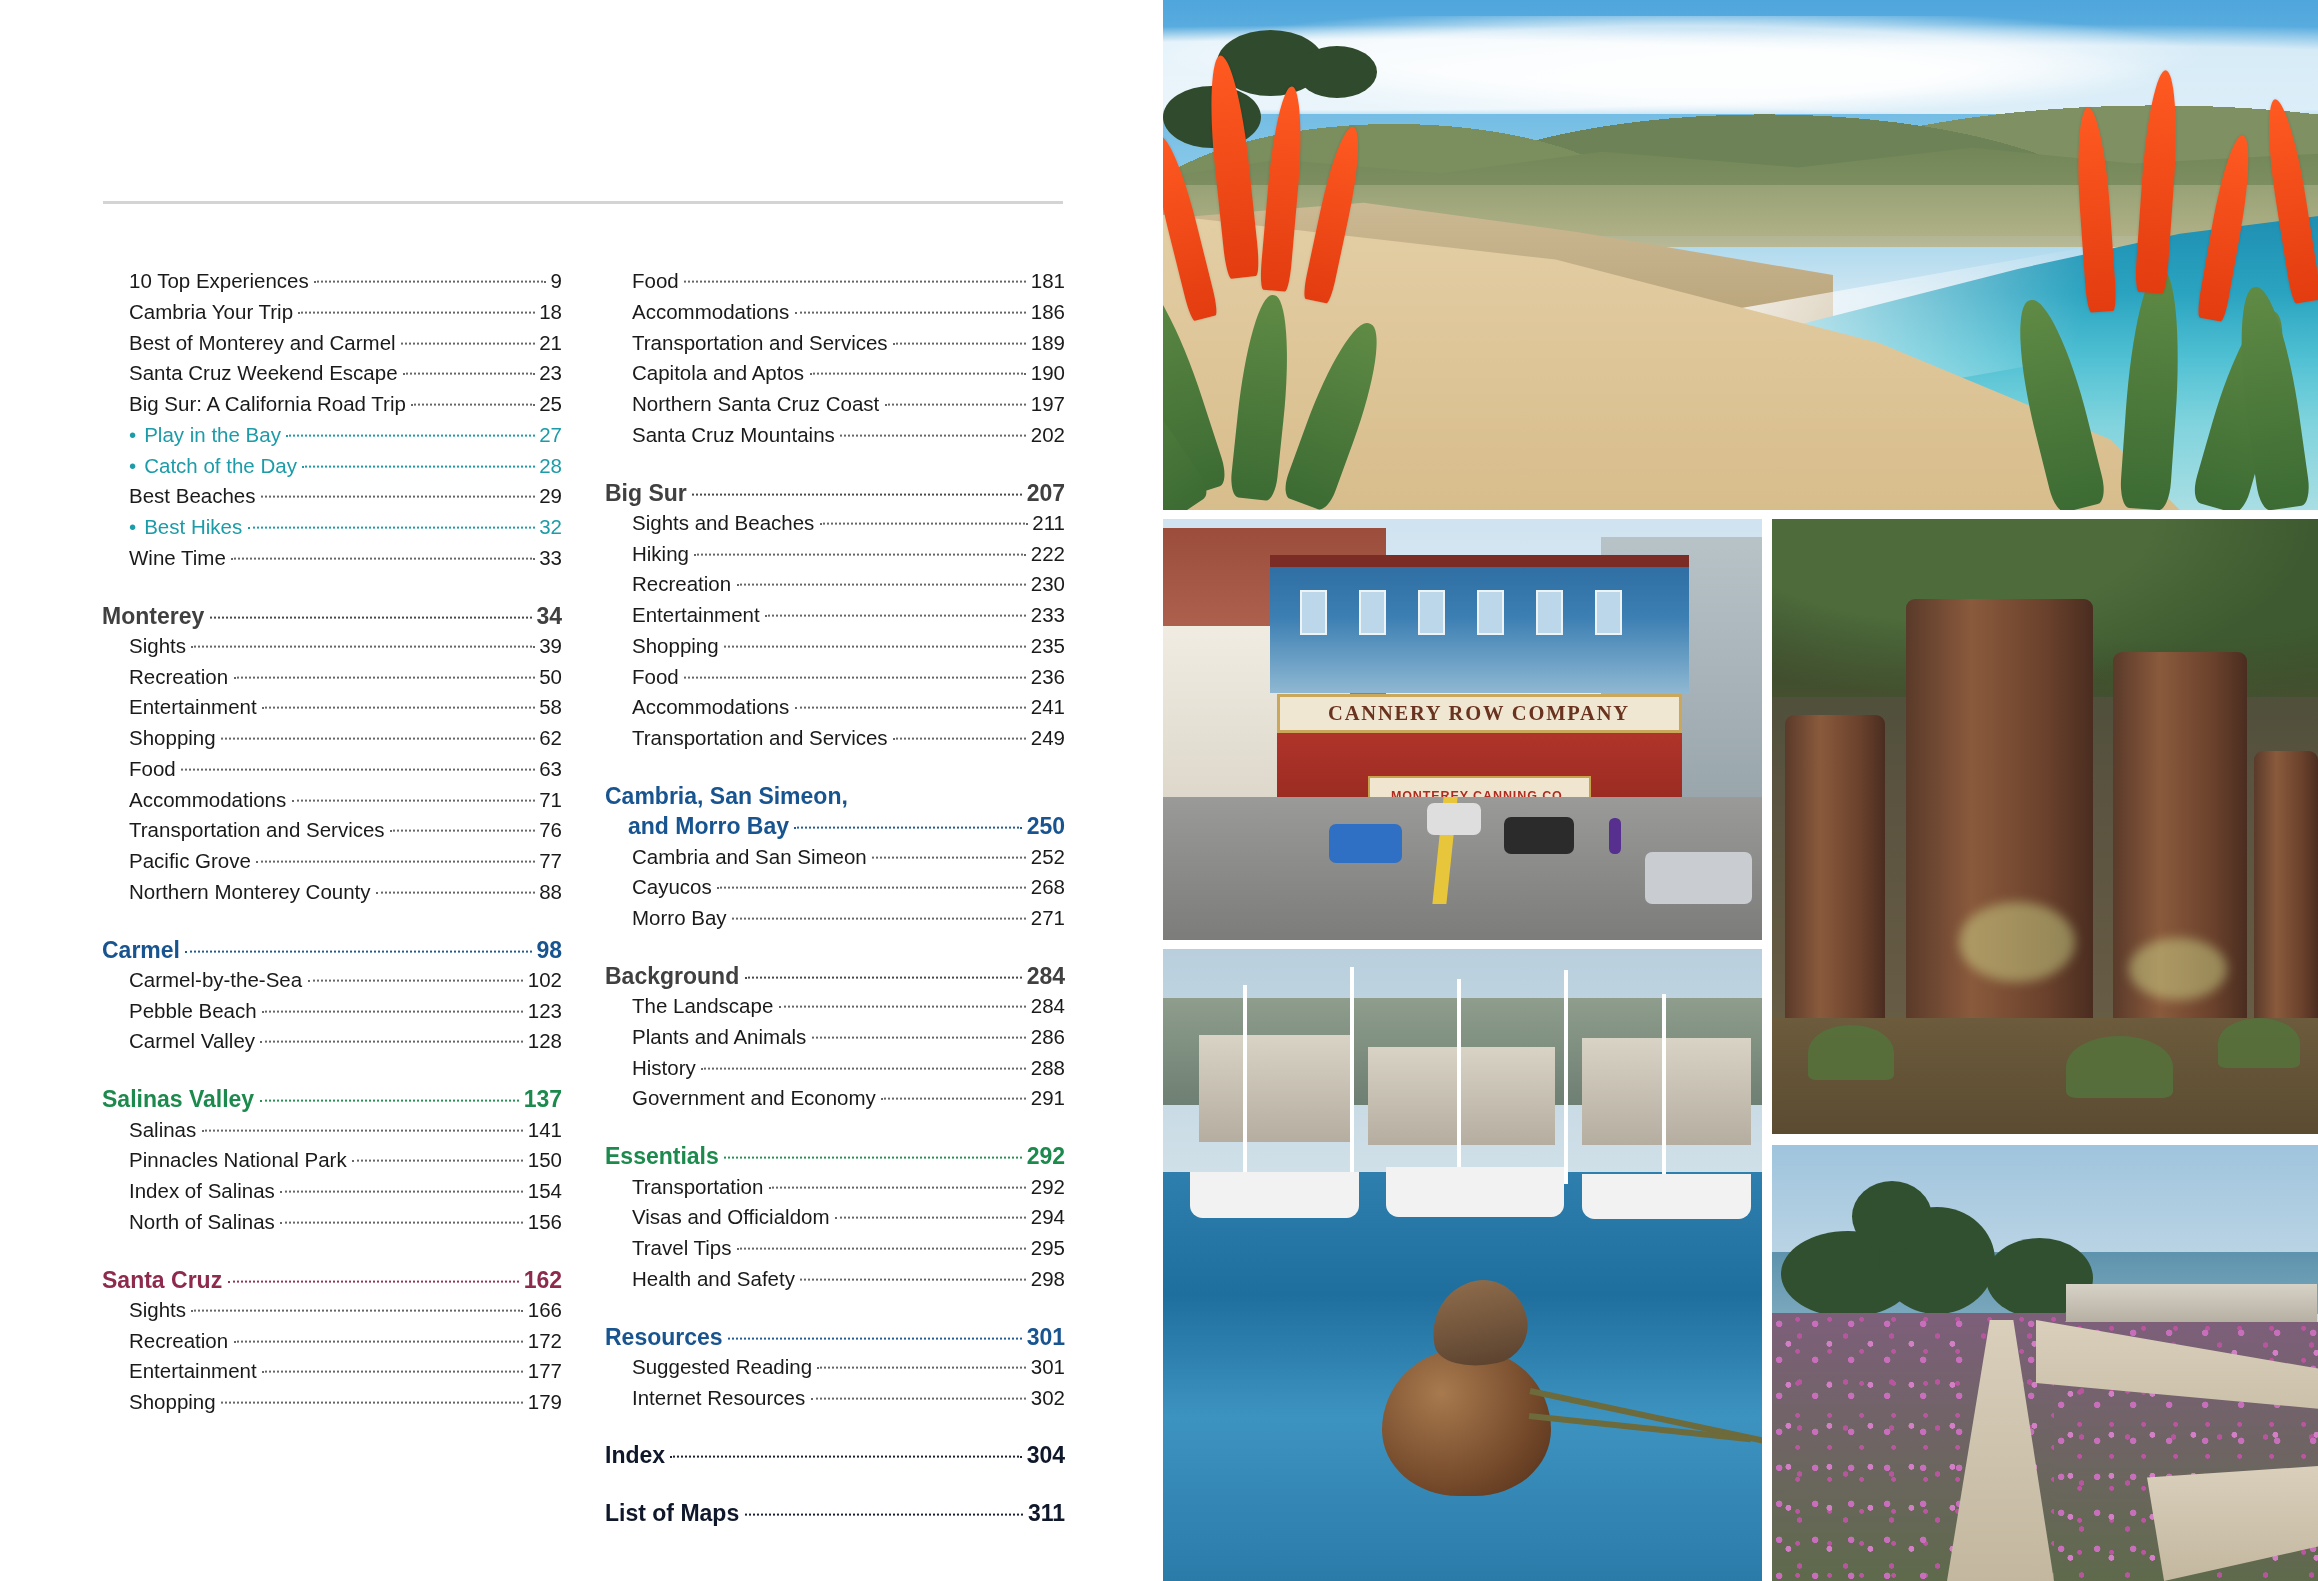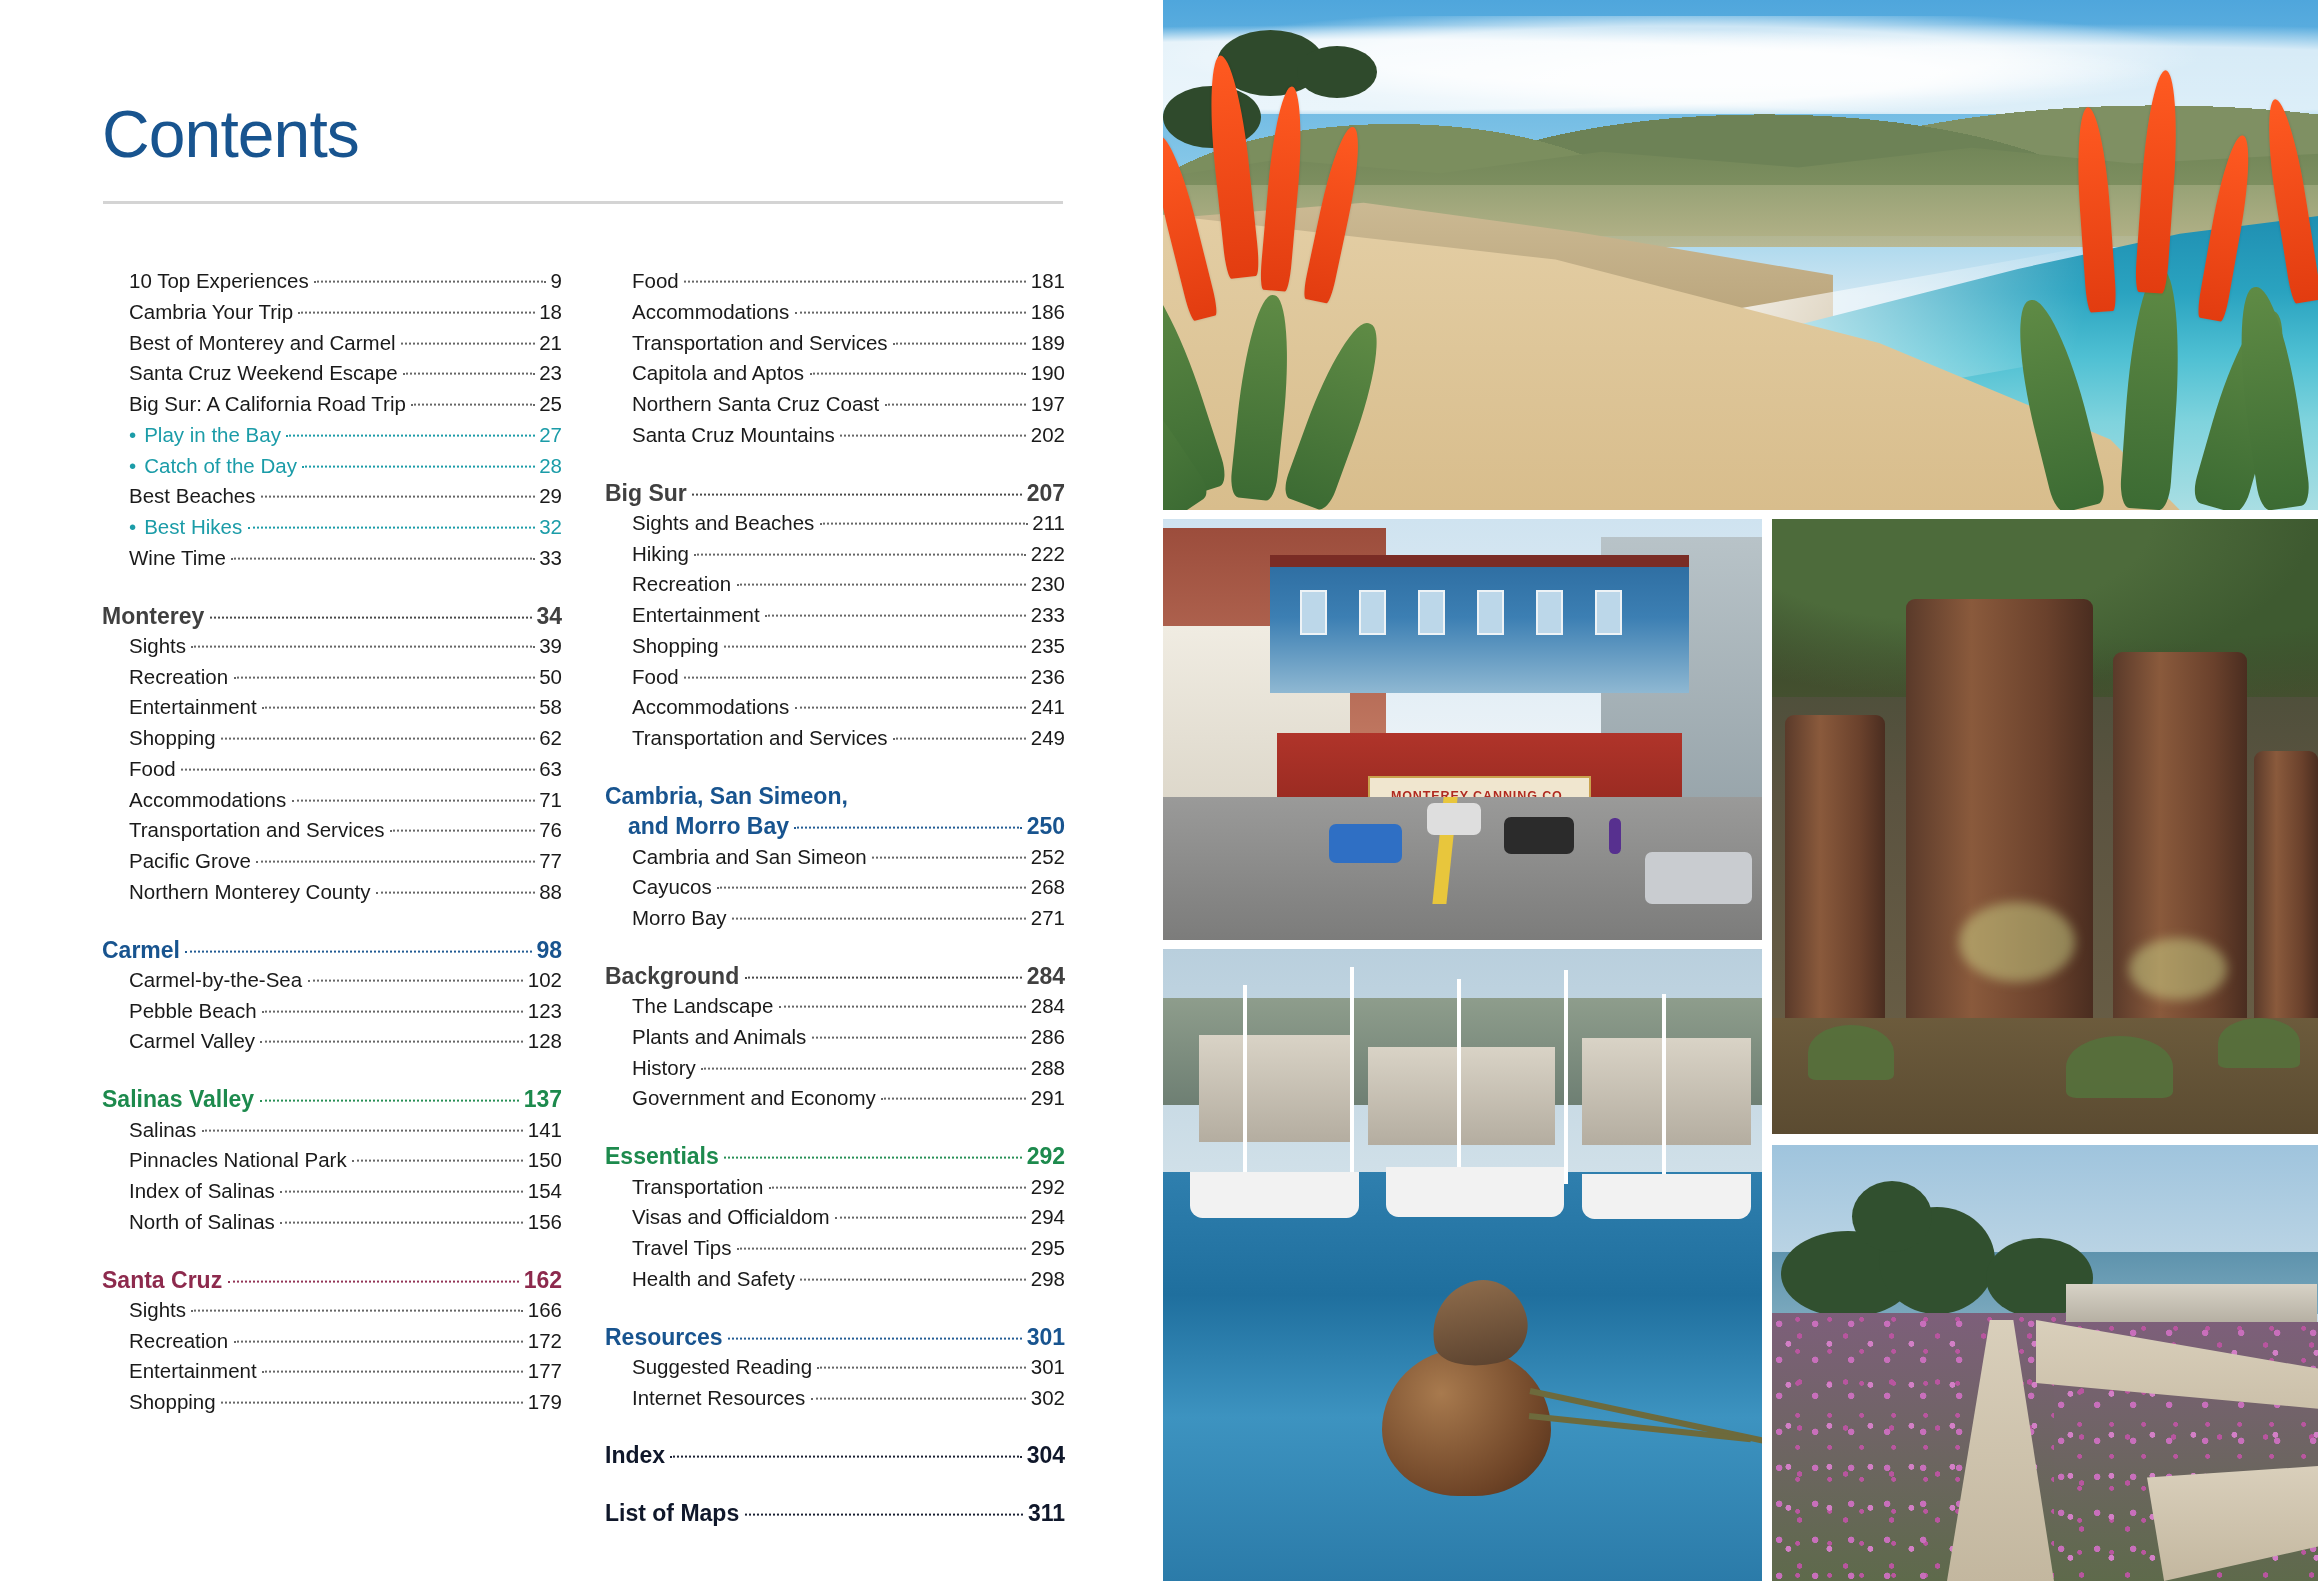--- a/index.html
+++ b/index.html
@@ -291,21 +291,20 @@
     background: linear-gradient(#d9cfbb,#c3b79f);
   }
 </style>
 </head>
 <body>
 
 <div class="page">
 
   <div class="toc-side">
 
-    <div class="toc-title">Contents</div>
     <div class="toc-rule"></div>
 
     <div class="columns">
       <div class="col" id="col-left">
           <div class="entry">
             <span class="label">10 Top Experiences</span>
             <span class="dots"></span>
             <span class="pg">9</span>
           </div>
           <div class="entry">
@@ -698,20 +697,23 @@
 
       <div class="bridge">
         <div class="win" style="left:30px;"></div>
         <div class="win" style="left:89px;"></div>
         <div class="win" style="left:148px;"></div>
         <div class="win" style="left:207px;"></div>
         <div class="win" style="left:266px;"></div>
         <div class="win" style="left:325px;"></div>
       </div>
 
+      <div class="signband">
+        <span>CANNERY ROW COMPANY</span>
+      </div>
 
       <div class="redwall"></div>
       <div class="mcc">
         <span>MONTEREY CANNING CO.</span>
       </div>
 
       <div class="road"></div>
       <div class="lane"></div>
 
       <div class="car" style="left:166px; bottom:77px; width:73px; height:39px; background:#2f6fc4;"></div>

